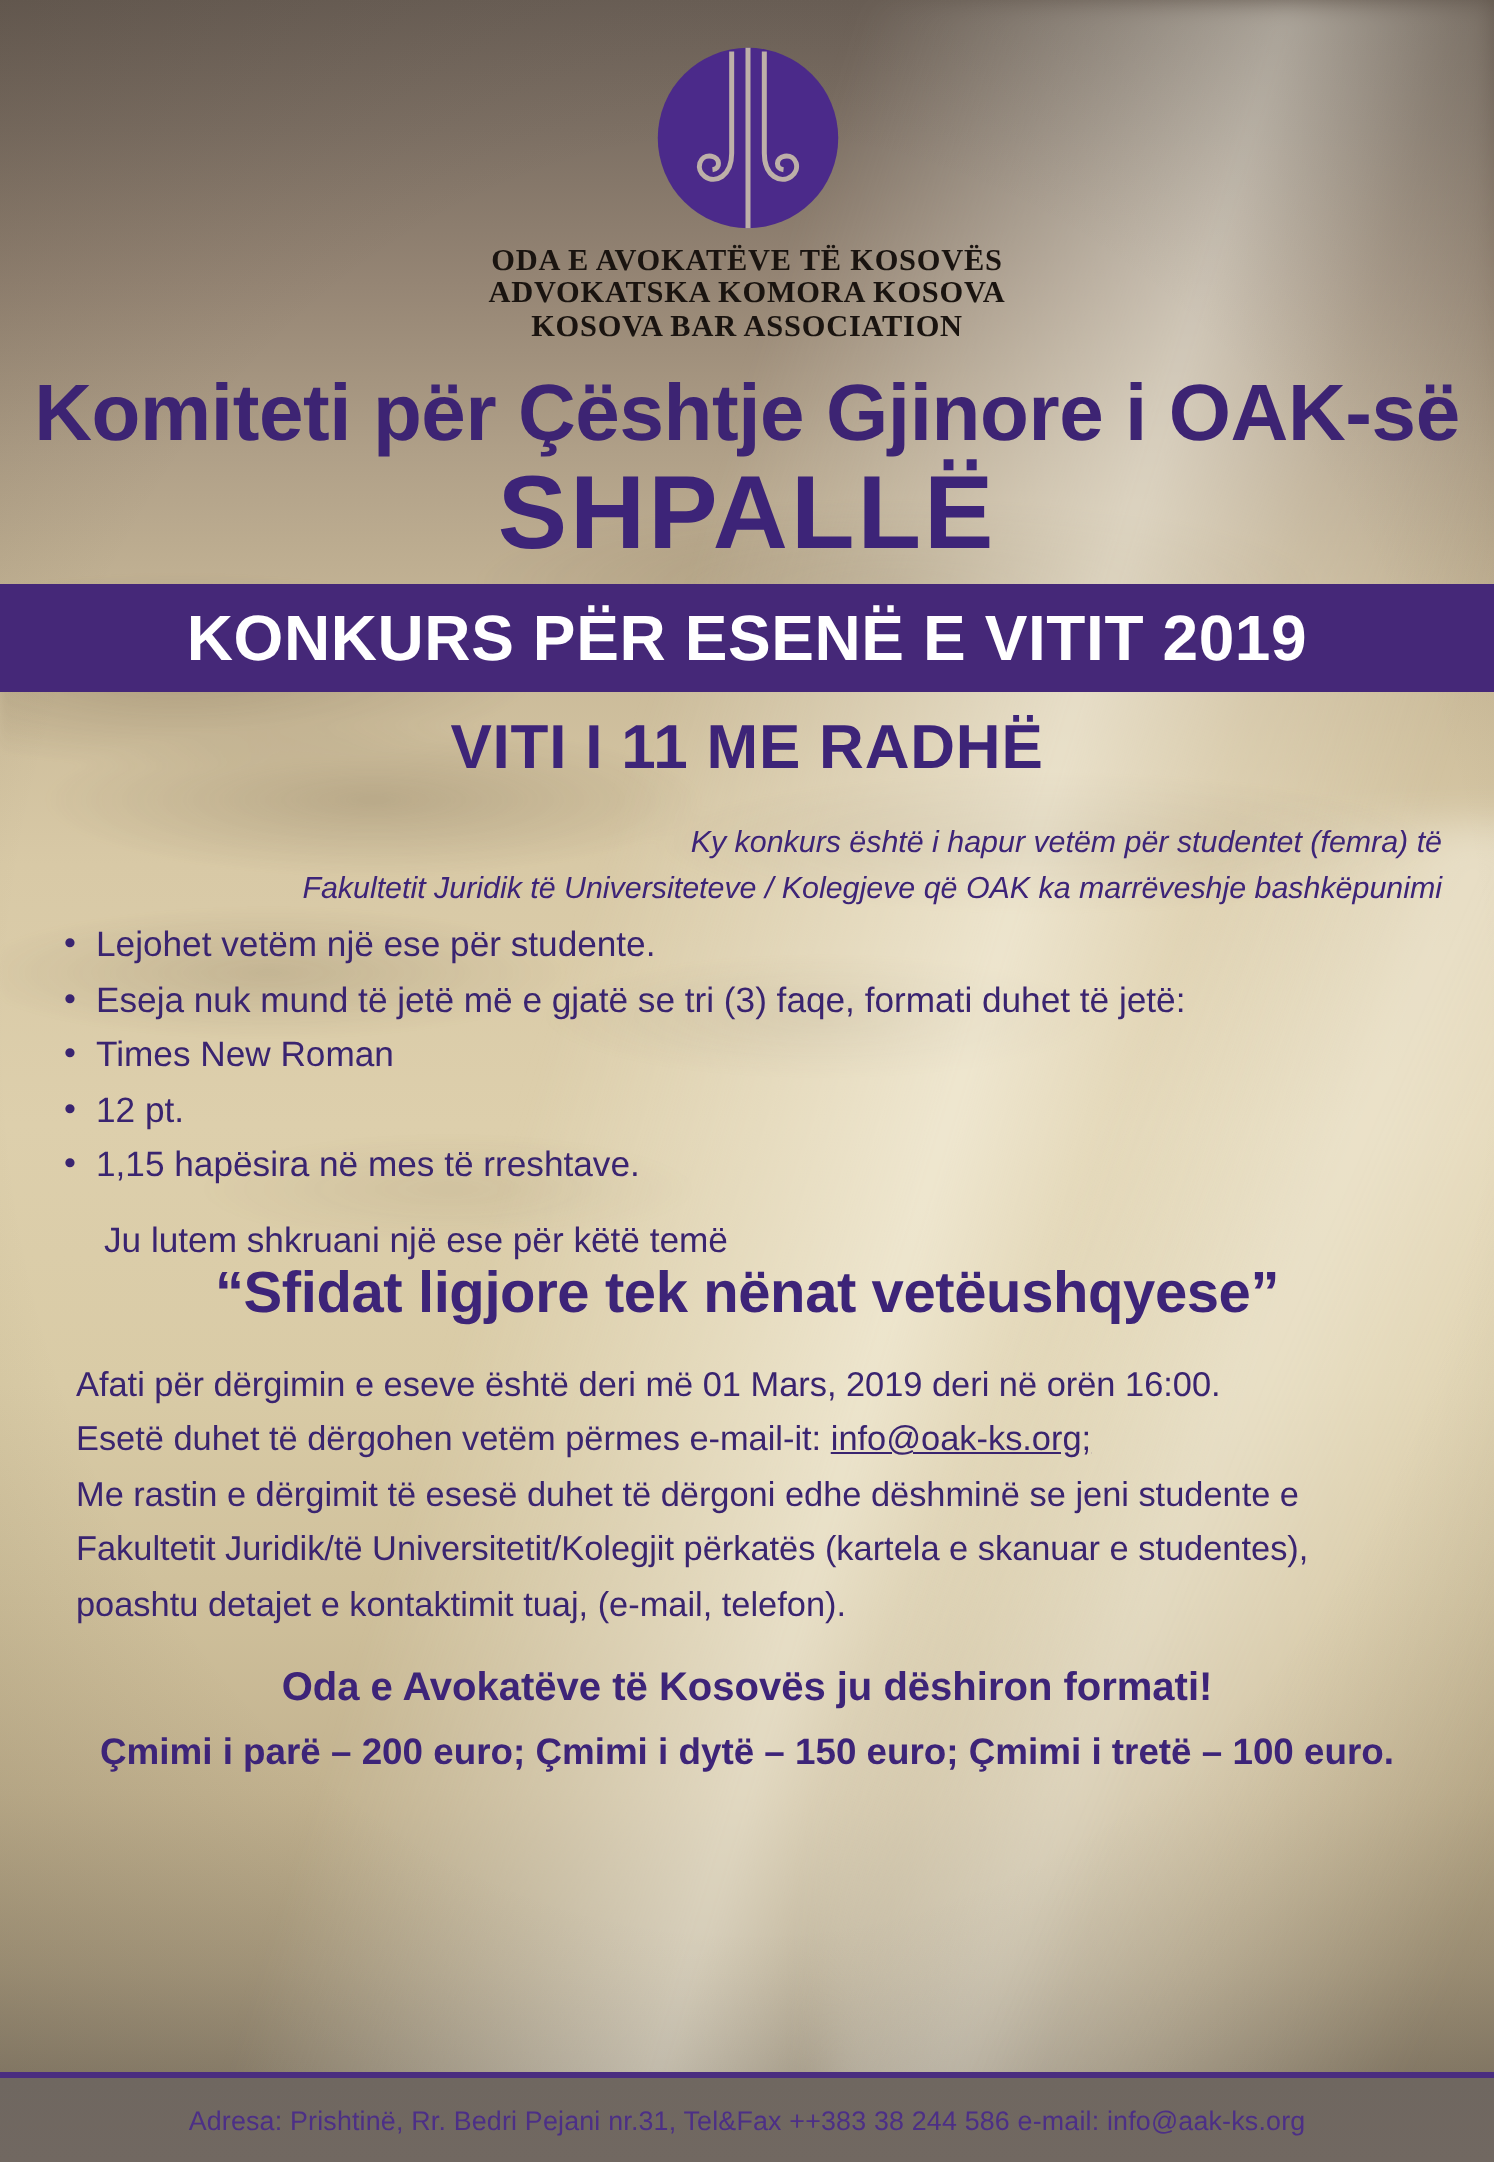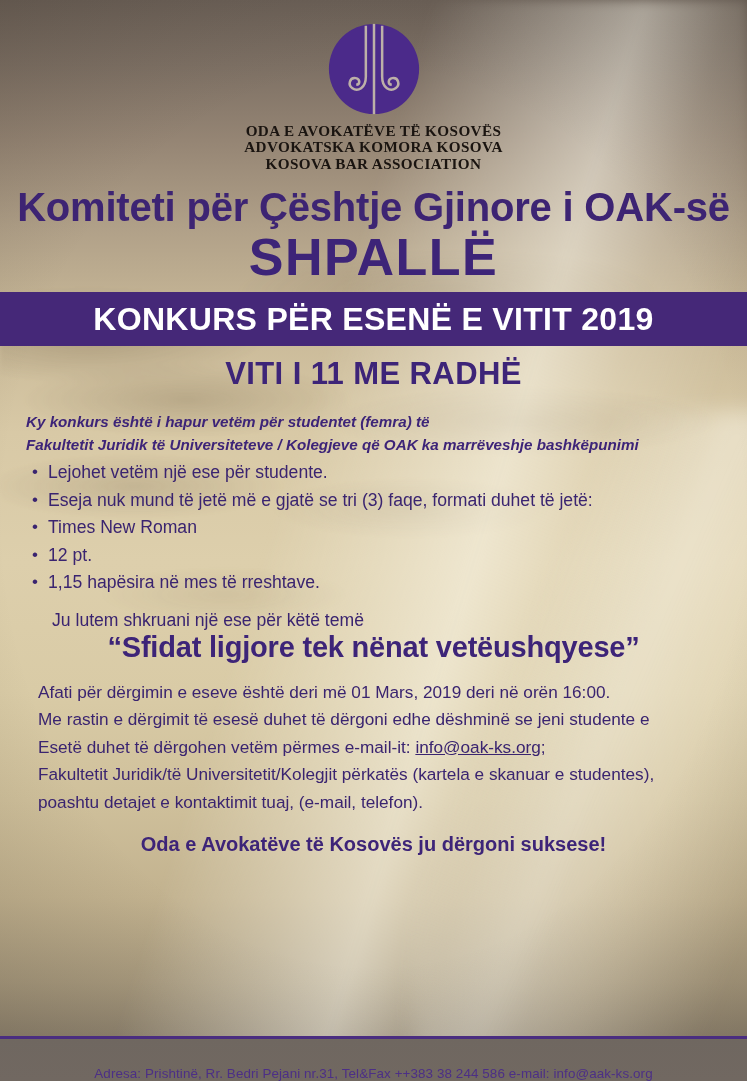--- a/index.html
+++ b/index.html
@@ -156,24 +156,24 @@
     margin-top: 10px;
     color: #3d2478;
     font-size: 31px;
     font-weight: bold;
     letter-spacing: .4px;
   }
 
   
   .intro {
     margin-top: 18px;
-    text-align: left;
+    text-align: right;
     color: #3d2478;
     font-style: italic;
-    font-weight: bold;
+    font-weight: normal;
     font-size: 15.2px;
     line-height: 23px;
     padding: 0 26px;
   }
 
   
   .bullets {
     margin: 3px 0 0 0;
     padding: 0 0 0 32px;
     list-style: none;
@@ -251,21 +251,21 @@
   
   .footer {
     position: absolute;
     left: 0;
     right: 0;
     bottom: 0;
     height: 42px;
     background: linear-gradient(180deg, #6f6760 0%, #716861 100%);
     border-top: 3px solid #4a2d80;
     display: flex;
-    align-items: flex-end;
+    align-items: center;
     justify-content: center;
     z-index: 6;
   }
   .footer-text {
     color: #4c2f86;
     font-size: 13.4px;
     letter-spacing: .1px;
   }
 </style>
 </head>
@@ -316,28 +316,29 @@
       <li>Times New Roman</li>
       <li>12 pt.</li>
       <li>1,15 hapësira në mes të rreshtave.</li>
     </ul>
 
     <div class="theme-lead">Ju lutem shkruani një ese për këtë temë</div>
     <div class="theme">“Sfidat ligjore tek nënat vetëushqyese”</div>
 
     <div class="body-para">
       <div>Afati për dërgimin e eseve është deri më 01 Mars, 2019 deri në orën 16:00.</div>
-      <div>Me rastin e dërgimit të esesë duhet të dërgoni edhe dëshminë se jeni studente e</div>
       <div>
         <span>Esetë duhet të dërgohen vetëm përmes e-mail-it: </span><span class="email">info@oak-ks.org;</span>
       </div>
+      <div>Me rastin e dërgimit të esesë duhet të dërgoni edhe dëshminë se jeni studente e</div>
       <div>Fakultetit Juridik/të Universitetit/Kolegjit përkatës (kartela e skanuar e studentes),</div>
       <div>poashtu detajet e kontaktimit tuaj, (e-mail, telefon).</div>
     </div>
 
 
-    <div class="wish">Oda e Avokatëve të Kosovës ju dërgoni suksese!</div>
+    <div class="wish">Oda e Avokatëve të Kosovës ju dëshiron formati!</div>
+    <div class="prizes">Çmimi i parë – 200 euro; Çmimi i dytë – 150 euro; Çmimi i tretë – 100 euro.</div>
   </div>
 
   <div class="footer">
     <div class="footer-text">Adresa: Prishtinë, Rr. Bedri Pejani nr.31, Tel&amp;Fax ++383 38 244 586 e-mail: info@aak-ks.org</div>
   </div>
 </div>
 
 </body></html>

